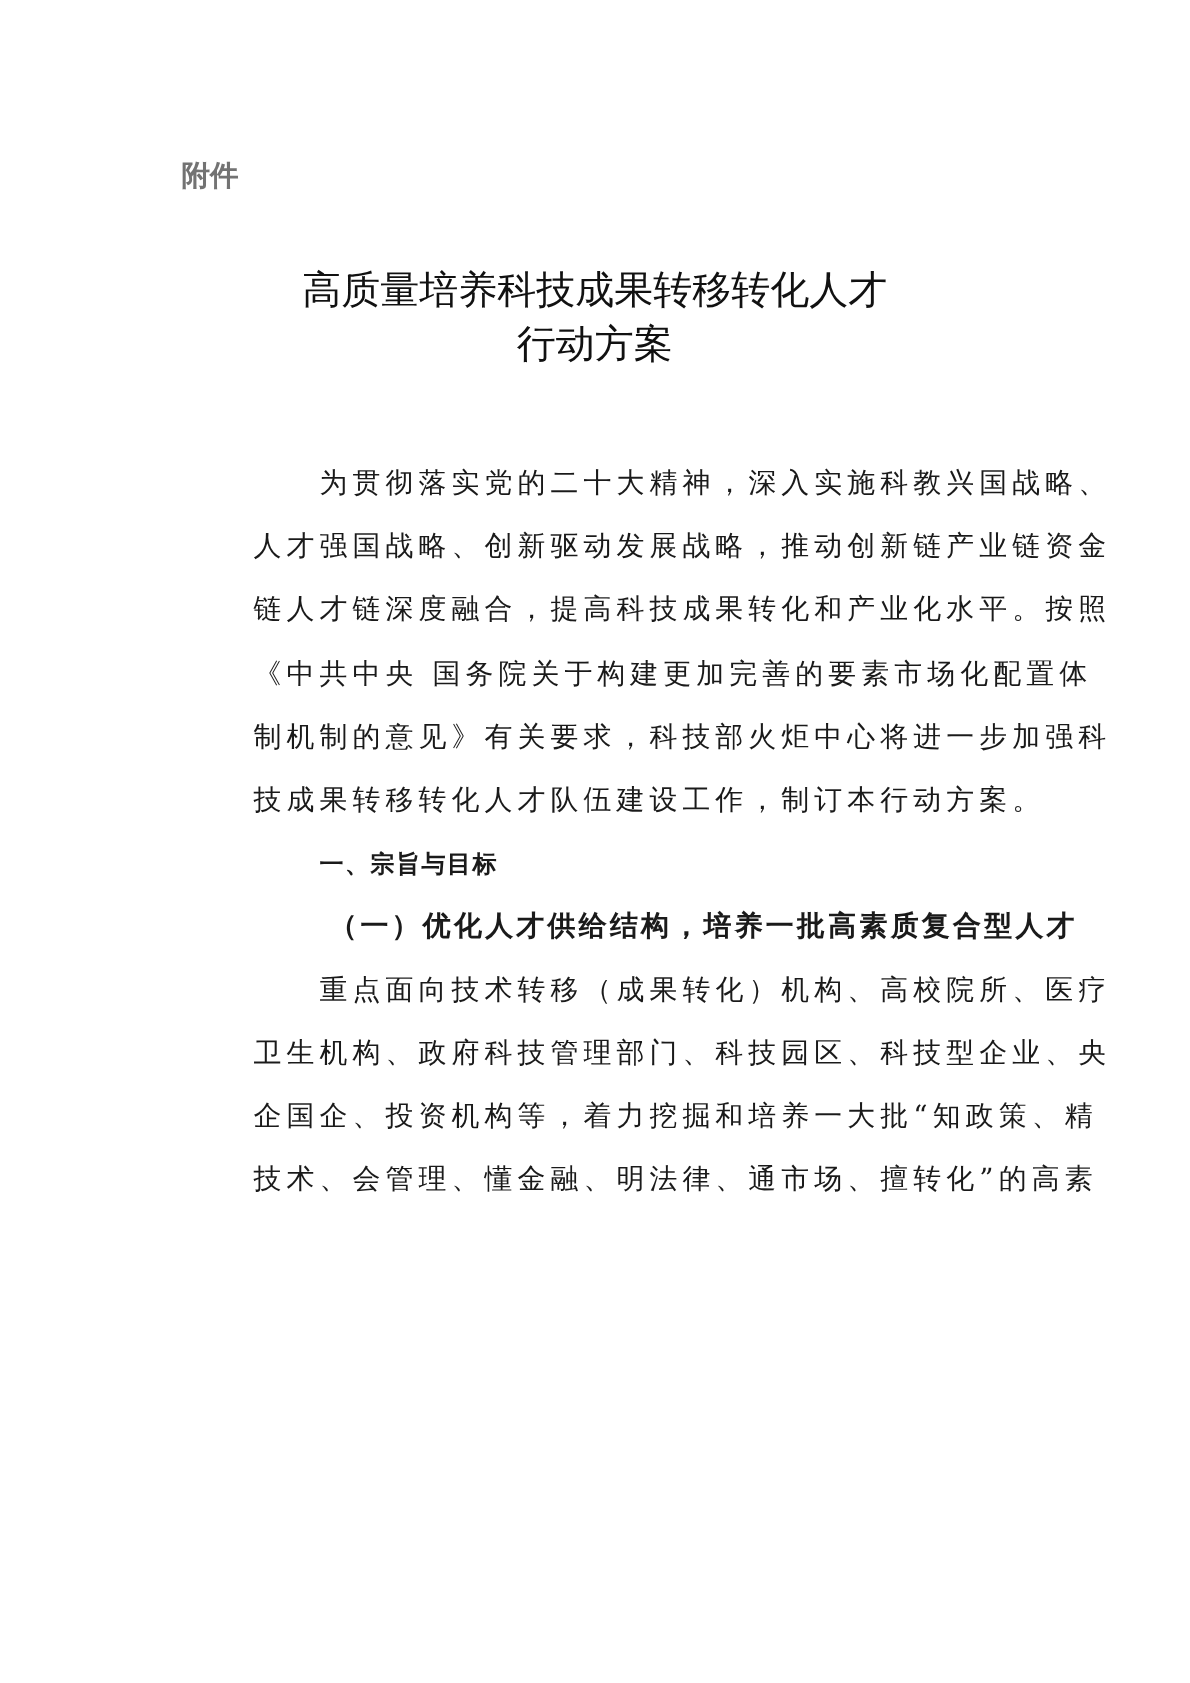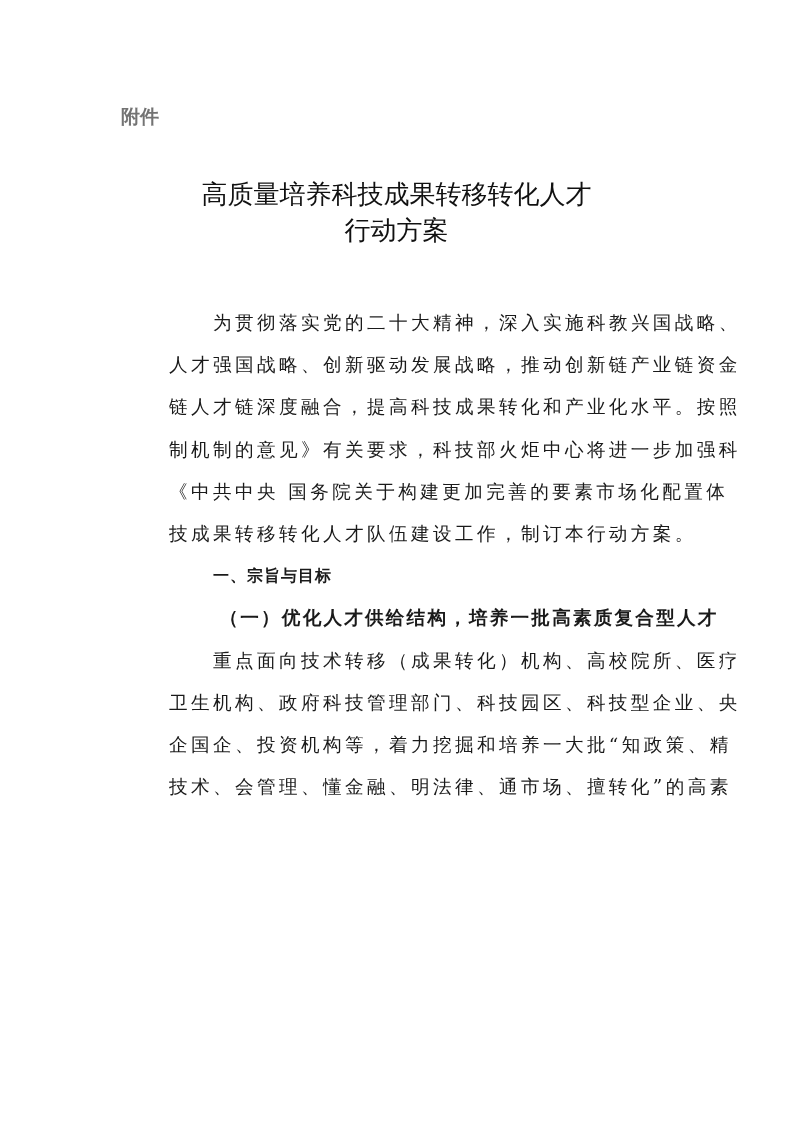--- a/index.html
+++ b/index.html
@@ -28,22 +28,22 @@
   <div class="title">
     <span class="line">高质量培养科技成果转移转化人才</span>
     <span class="line">行动方案</span>
   </div>
 
   <div class="body">
     <div class="p">
       <span class="line">为贯彻落实党的二十大精神，深入实施科教兴国战略、</span>
       <span class="line noindent" style="text-indent:0">人才强国战略、创新驱动发展战略，推动创新链产业链资金</span>
       <span class="line" style="text-indent:0">链人才链深度融合，提高科技成果转化和产业化水平。按照</span>
+      <span class="line" style="text-indent:0">《中共中央 国务院关于构建更加完善的要素市场化配置体</span>
       <span class="line" style="text-indent:0">制机制的意见》有关要求，科技部火炬中心将进一步加强科</span>
-      <span class="line" style="text-indent:0">《中共中央 国务院关于构建更加完善的要素市场化配置体</span>
       <span class="line" style="text-indent:0">技成果转移转化人才队伍建设工作，制订本行动方案。</span>
     </div>
 
     <div class="h1">一、宗旨与目标</div>
 
 
     <div class="h2">（一）优化人才供给结构，培养一批高素质复合型人才</div>
 
     <div class="p">
       <span class="line">重点面向技术转移（成果转化）机构、高校院所、医疗</span>

